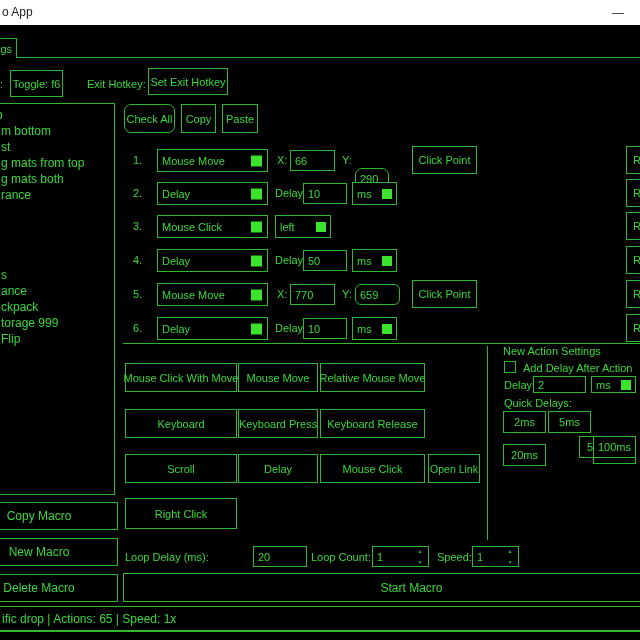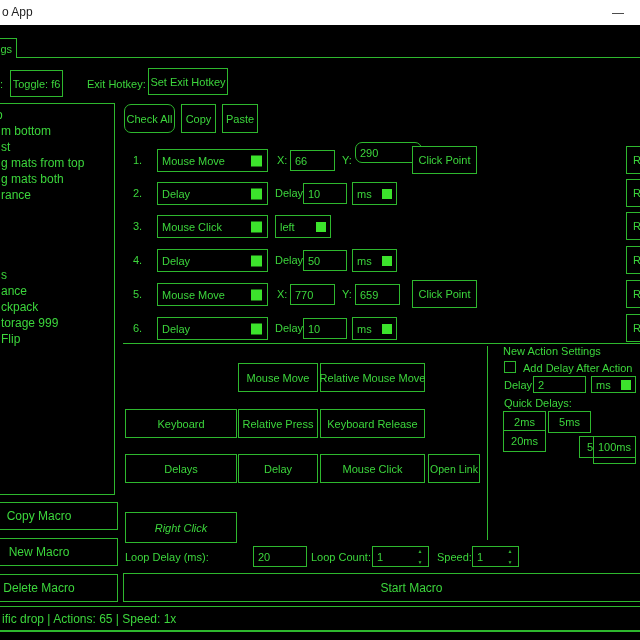--- a/index.html
+++ b/index.html
@@ -95,21 +95,21 @@
   <div class="btn" style="left:222px;top:104px;width:36px;height:29px;">Paste</div>
 
   <span class="lbl" style="left:133px;top:154px;">1.</span>
   <div class="dd" style="left:157px;top:149px;width:111px;height:23px;">
     <span>Mouse Move</span>
     <span class="sq"></span>
   </div>
   <span class="lbl" style="left:277px;top:154px;">X:</span>
   <div class="box" style="left:290px;top:150px;width:45px;height:21px;">66</div>
   <span class="lbl" style="left:342px;top:154px;">Y:</span>
-  <div class="box" style="left:355px;top:142px;width:67px;height:21px;border-radius:7px;">290</div>
+  <div class="box" style="left:355px;top:168px;width:34px;height:21px;border-radius:7px;">290</div>
   <div class="btn" style="left:412px;top:146px;width:65px;height:28px;">Click Point</div>
   <div class="btn" style="left:626px;top:146px;width:70px;height:28px;justify-content:flex-start;padding-left:6px;">R</div>
 
   <span class="lbl" style="left:133px;top:187px;">2.</span>
   <div class="dd" style="left:157px;top:182px;width:111px;height:23px;">
     <span>Delay</span>
     <span class="sq"></span>
   </div>
   <span class="lbl" style="left:275px;top:187px;">Delay</span>
   <div class="box" style="left:303px;top:183px;width:44px;height:21px;">10</div>
@@ -144,68 +144,69 @@
   <div class="btn" style="left:626px;top:246px;width:70px;height:28px;justify-content:flex-start;padding-left:6px;">R</div>
 
   <span class="lbl" style="left:133px;top:288px;">5.</span>
   <div class="dd" style="left:157px;top:283px;width:111px;height:23px;">
     <span>Mouse Move</span>
     <span class="sq"></span>
   </div>
   <span class="lbl" style="left:277px;top:288px;">X:</span>
   <div class="box" style="left:290px;top:284px;width:45px;height:21px;">770</div>
   <span class="lbl" style="left:342px;top:288px;">Y:</span>
-  <div class="box" style="left:355px;top:284px;width:45px;height:21px;">659</div>
+  <div class="box" style="left:355px;top:284px;width:45px;height:21px;border-radius:6px;">659</div>
   <div class="btn" style="left:412px;top:280px;width:65px;height:28px;">Click Point</div>
   <div class="btn" style="left:626px;top:280px;width:70px;height:28px;justify-content:flex-start;padding-left:6px;">R</div>
 
   <span class="lbl" style="left:133px;top:322px;">6.</span>
   <div class="dd" style="left:157px;top:317px;width:111px;height:23px;">
     <span>Delay</span>
     <span class="sq"></span>
   </div>
   <span class="lbl" style="left:275px;top:322px;">Delay</span>
   <div class="box" style="left:303px;top:318px;width:44px;height:21px;">10</div>
   <div class="dd" style="left:352px;top:317px;width:45px;height:23px;">
     <span>ms</span>
     <span class="sq small"></span>
   </div>
   <div class="btn" style="left:626px;top:314px;width:70px;height:28px;justify-content:flex-start;padding-left:6px;">R</div>
 
   <div class="hline" style="left:123px;top:343px;width:517px;"></div>
 
+  <div class="btn" style="left:125px;top:363px;width:112px;height:29px;">Mouse Click With Move</div>
   <div class="btn" style="left:238px;top:363px;width:80px;height:29px;">Mouse Move</div>
   <div class="btn" style="left:320px;top:363px;width:105px;height:29px;">Relative Mouse Move</div>
 
   <div class="btn" style="left:125px;top:409px;width:112px;height:29px;">Keyboard</div>
-  <div class="btn" style="left:238px;top:409px;width:80px;height:29px;">Relative Press</div>
+  <div class="btn" style="left:238px;top:409px;width:80px;height:29px;">Keyboard Press</div>
   <div class="btn" style="left:320px;top:409px;width:105px;height:29px;">Keyboard Release</div>
 
-  <div class="btn" style="left:125px;top:454px;width:112px;height:29px;">Delays</div>
+  <div class="btn" style="left:125px;top:454px;width:112px;height:29px;">Scroll</div>
   <div class="btn" style="left:238px;top:454px;width:80px;height:29px;">Delay</div>
   <div class="btn" style="left:320px;top:454px;width:105px;height:29px;">Mouse Click</div>
   <div class="btn" style="left:428px;top:454px;width:52px;height:29px;font-size:10.5px;">Open Link</div>
 
-  <div class="btn" style="left:125px;top:512px;width:112px;height:31px;font-style:italic;">Right Click</div>
+  <div class="btn" style="left:125px;top:498px;width:112px;height:31px;">Right Click</div>
 
   <div class="vline" style="left:487px;top:346px;height:194px;"></div>
   <span class="lbl" style="left:503px;top:345px;">New Action Settings</span>
   <div class="checkbox" style="left:504px;top:361px;"></div>
   <span class="lbl" style="left:523px;top:362px;">Add Delay After Action</span>
   <span class="lbl" style="left:504px;top:379px;">Delay:</span>
   <div class="box" style="left:533px;top:376px;width:53px;height:17px;">2</div>
   <div class="dd" style="left:591px;top:376px;width:45px;height:17px;">
     <span>ms</span>
     <span class="sq small"></span>
   </div>
   <span class="lbl" style="left:504px;top:397px;">Quick Delays:</span>
   <div class="btn" style="left:503px;top:411px;width:43px;height:22px;">2ms</div>
   <div class="btn" style="left:548px;top:411px;width:43px;height:22px;">5ms</div>
   <div class="btn" style="left:593px;top:411px;width:43px;height:22px;margin-top:31px;">10ms</div>
-  <div class="btn" style="left:503px;top:430px;width:43px;height:22px;">20ms</div>
+  <div class="btn" style="left:503px;top:444px;width:43px;height:22px;">20ms</div>
   <div class="btn" style="left:579px;top:436px;width:43px;height:22px;">50ms</div>
   <div class="btn" style="left:593px;top:436px;width:43px;height:22px;">100ms</div>
 
   <span class="lbl" style="left:125px;top:551px;">Loop Delay (ms):</span>
   <div class="box" style="left:253px;top:546px;width:54px;height:21px;">20</div>
   <span class="lbl" style="left:311px;top:551px;">Loop Count:</span>
   <div class="box" style="left:372px;top:546px;width:57px;height:21px;">
     <span>1</span>
     <span class="spin-arrows">
         <span>▲</span>

